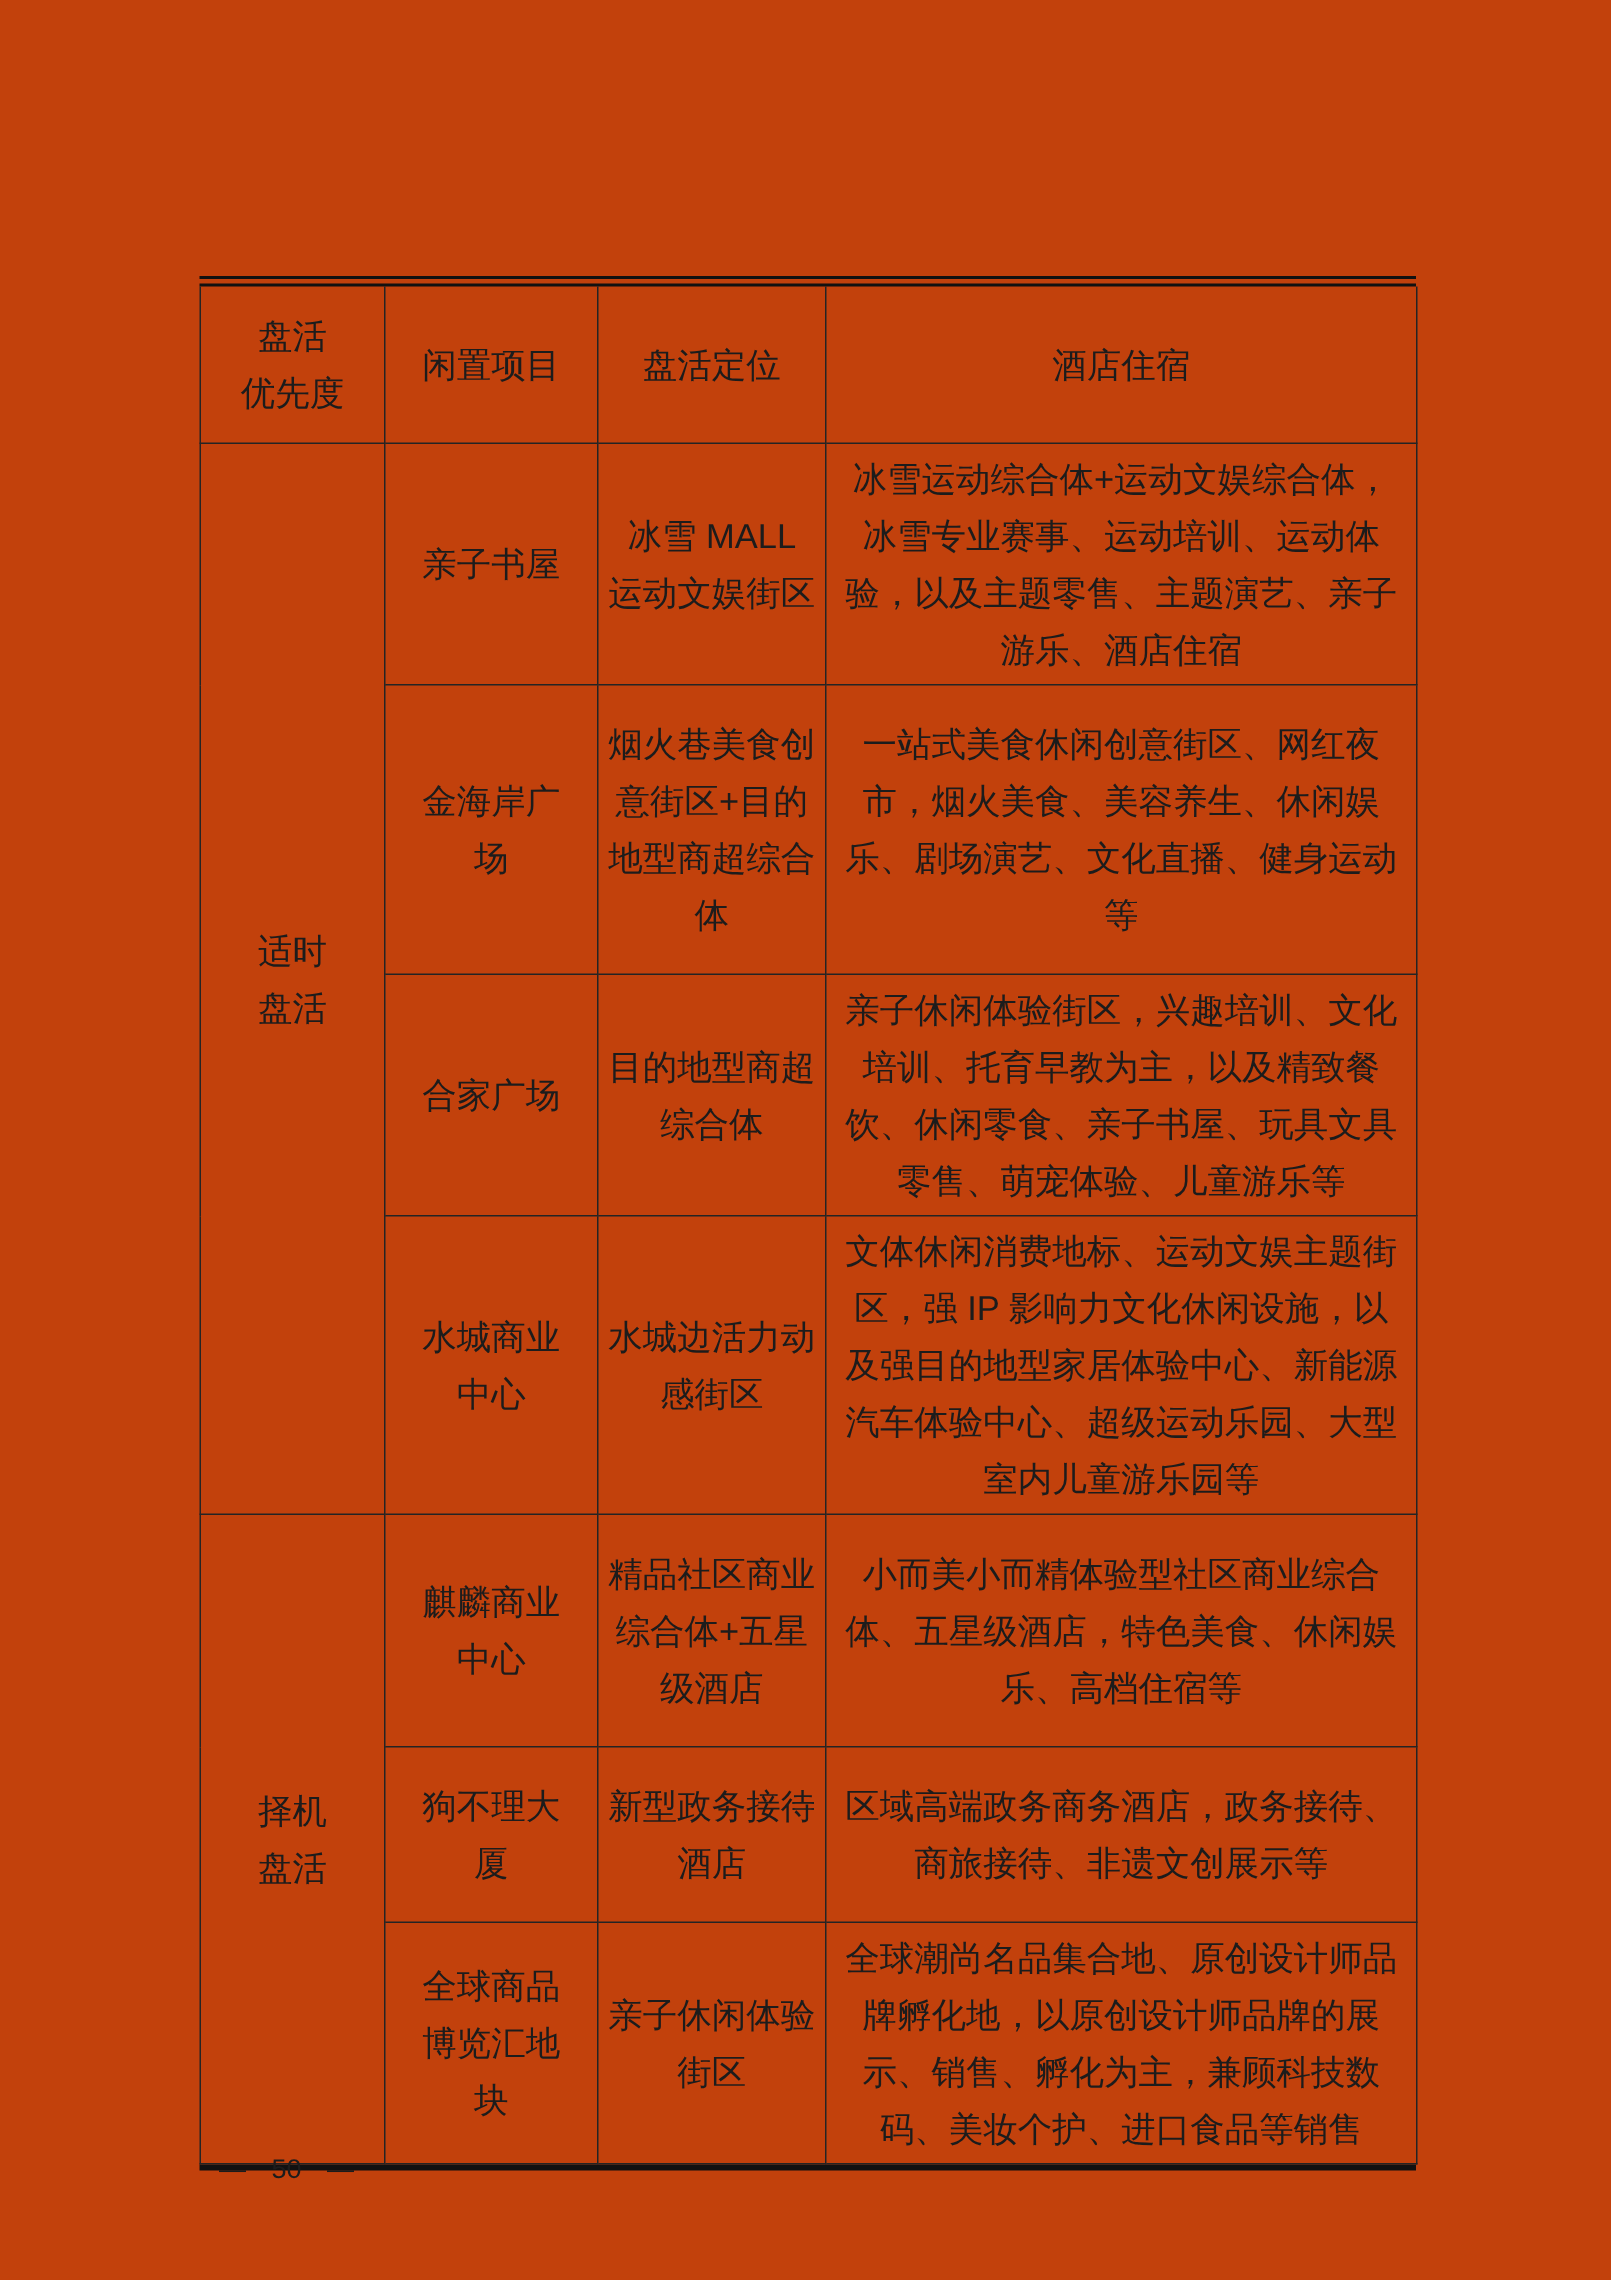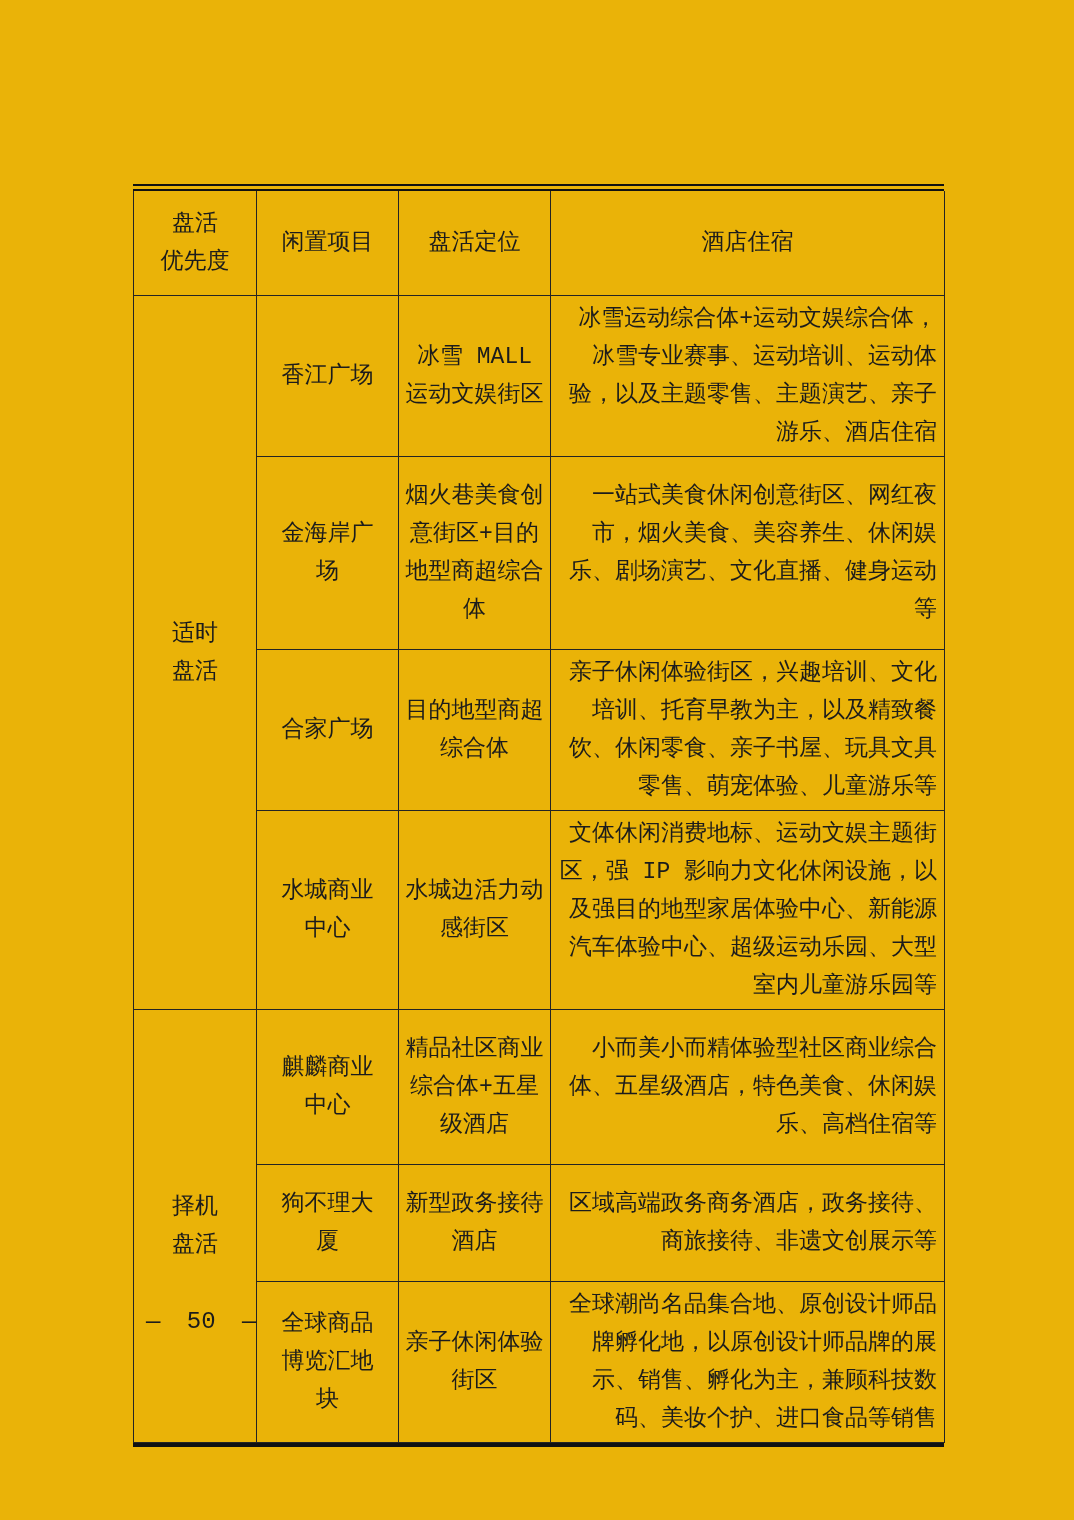--- a/index.html
+++ b/index.html
@@ -2,22 +2,22 @@
 <html><head>
 <meta charset="utf-8">
 <style>
   html, body { margin: 0; padding: 0; }
   body { background: #e8e8e8; }
   .page {
     position: relative;
     width: 1074px;
     height: 1520px;
     margin: 0 auto;
-    background: #eab308;
-    font-family: Liberation Mono, monospace;
+    background: #c2410c;
+    font-family: Liberation Sans, sans-serif;
     color: #1c1c1c;
   }
   .table-wrap {
     position: absolute;
     left: 133px;
     top: 184px;
     width: 811px;
     border-top: 7px double #111;
     border-bottom: 4px solid #111;
   }
@@ -47,26 +47,26 @@
   tr.r5 { height: 119px; }
   tr.r6 { height: 89px; }
   tr.r7 { height: 144px; }
   td.edge-left  { border-left: none; }
   td.edge-right { border-right: none; }
   td.no-bottom  { border-bottom: none; }
   .w-priority { width: 52px;  margin: 0 auto; white-space: pre-line; }
   .w-header1  { width: 80px;  margin: 0 auto; white-space: pre-line; }
   .w-project  { width: 100px; margin: 0 auto; }
   .w-pos      { width: 140px; margin: 16px auto; }
-  .dir        { padding: 0 7px; text-align: right; }
+  .dir        { padding: 0 7px; text-align: center; }
   .footer {
     position: absolute;
     left: 146px;
-    top: 1308px;
-    font-size: 24px;
+    top: 1436px;
+    font-size: 18px;
     word-spacing: 12px;
     color: #1c1c1c;
   }
 </style>
 </head>
 <body>
 
 <div class="page">
 
   <div class="table-wrap">
@@ -92,21 +92,21 @@
           <td class="edge-right">
             <div>酒店住宿</div>
           </td>
         </tr>
 
         <tr class="r1">
           <td class="edge-left" rowspan="4">
             <div class="w-priority">适时盘活</div>
           </td>
           <td>
-            <div class="w-project">香江广场</div>
+            <div class="w-project">亲子书屋</div>
           </td>
           <td>
             <div class="w-pos">冰雪 MALL 运动文娱街区</div>
           </td>
           <td class="edge-right">
             <div class="dir">冰雪运动综合体+运动文娱综合体，冰雪专业赛事、运动培训、运动体验，以及主题零售、主题演艺、亲子游乐、酒店住宿</div>
           </td>
         </tr>
 
         <tr class="r2">

